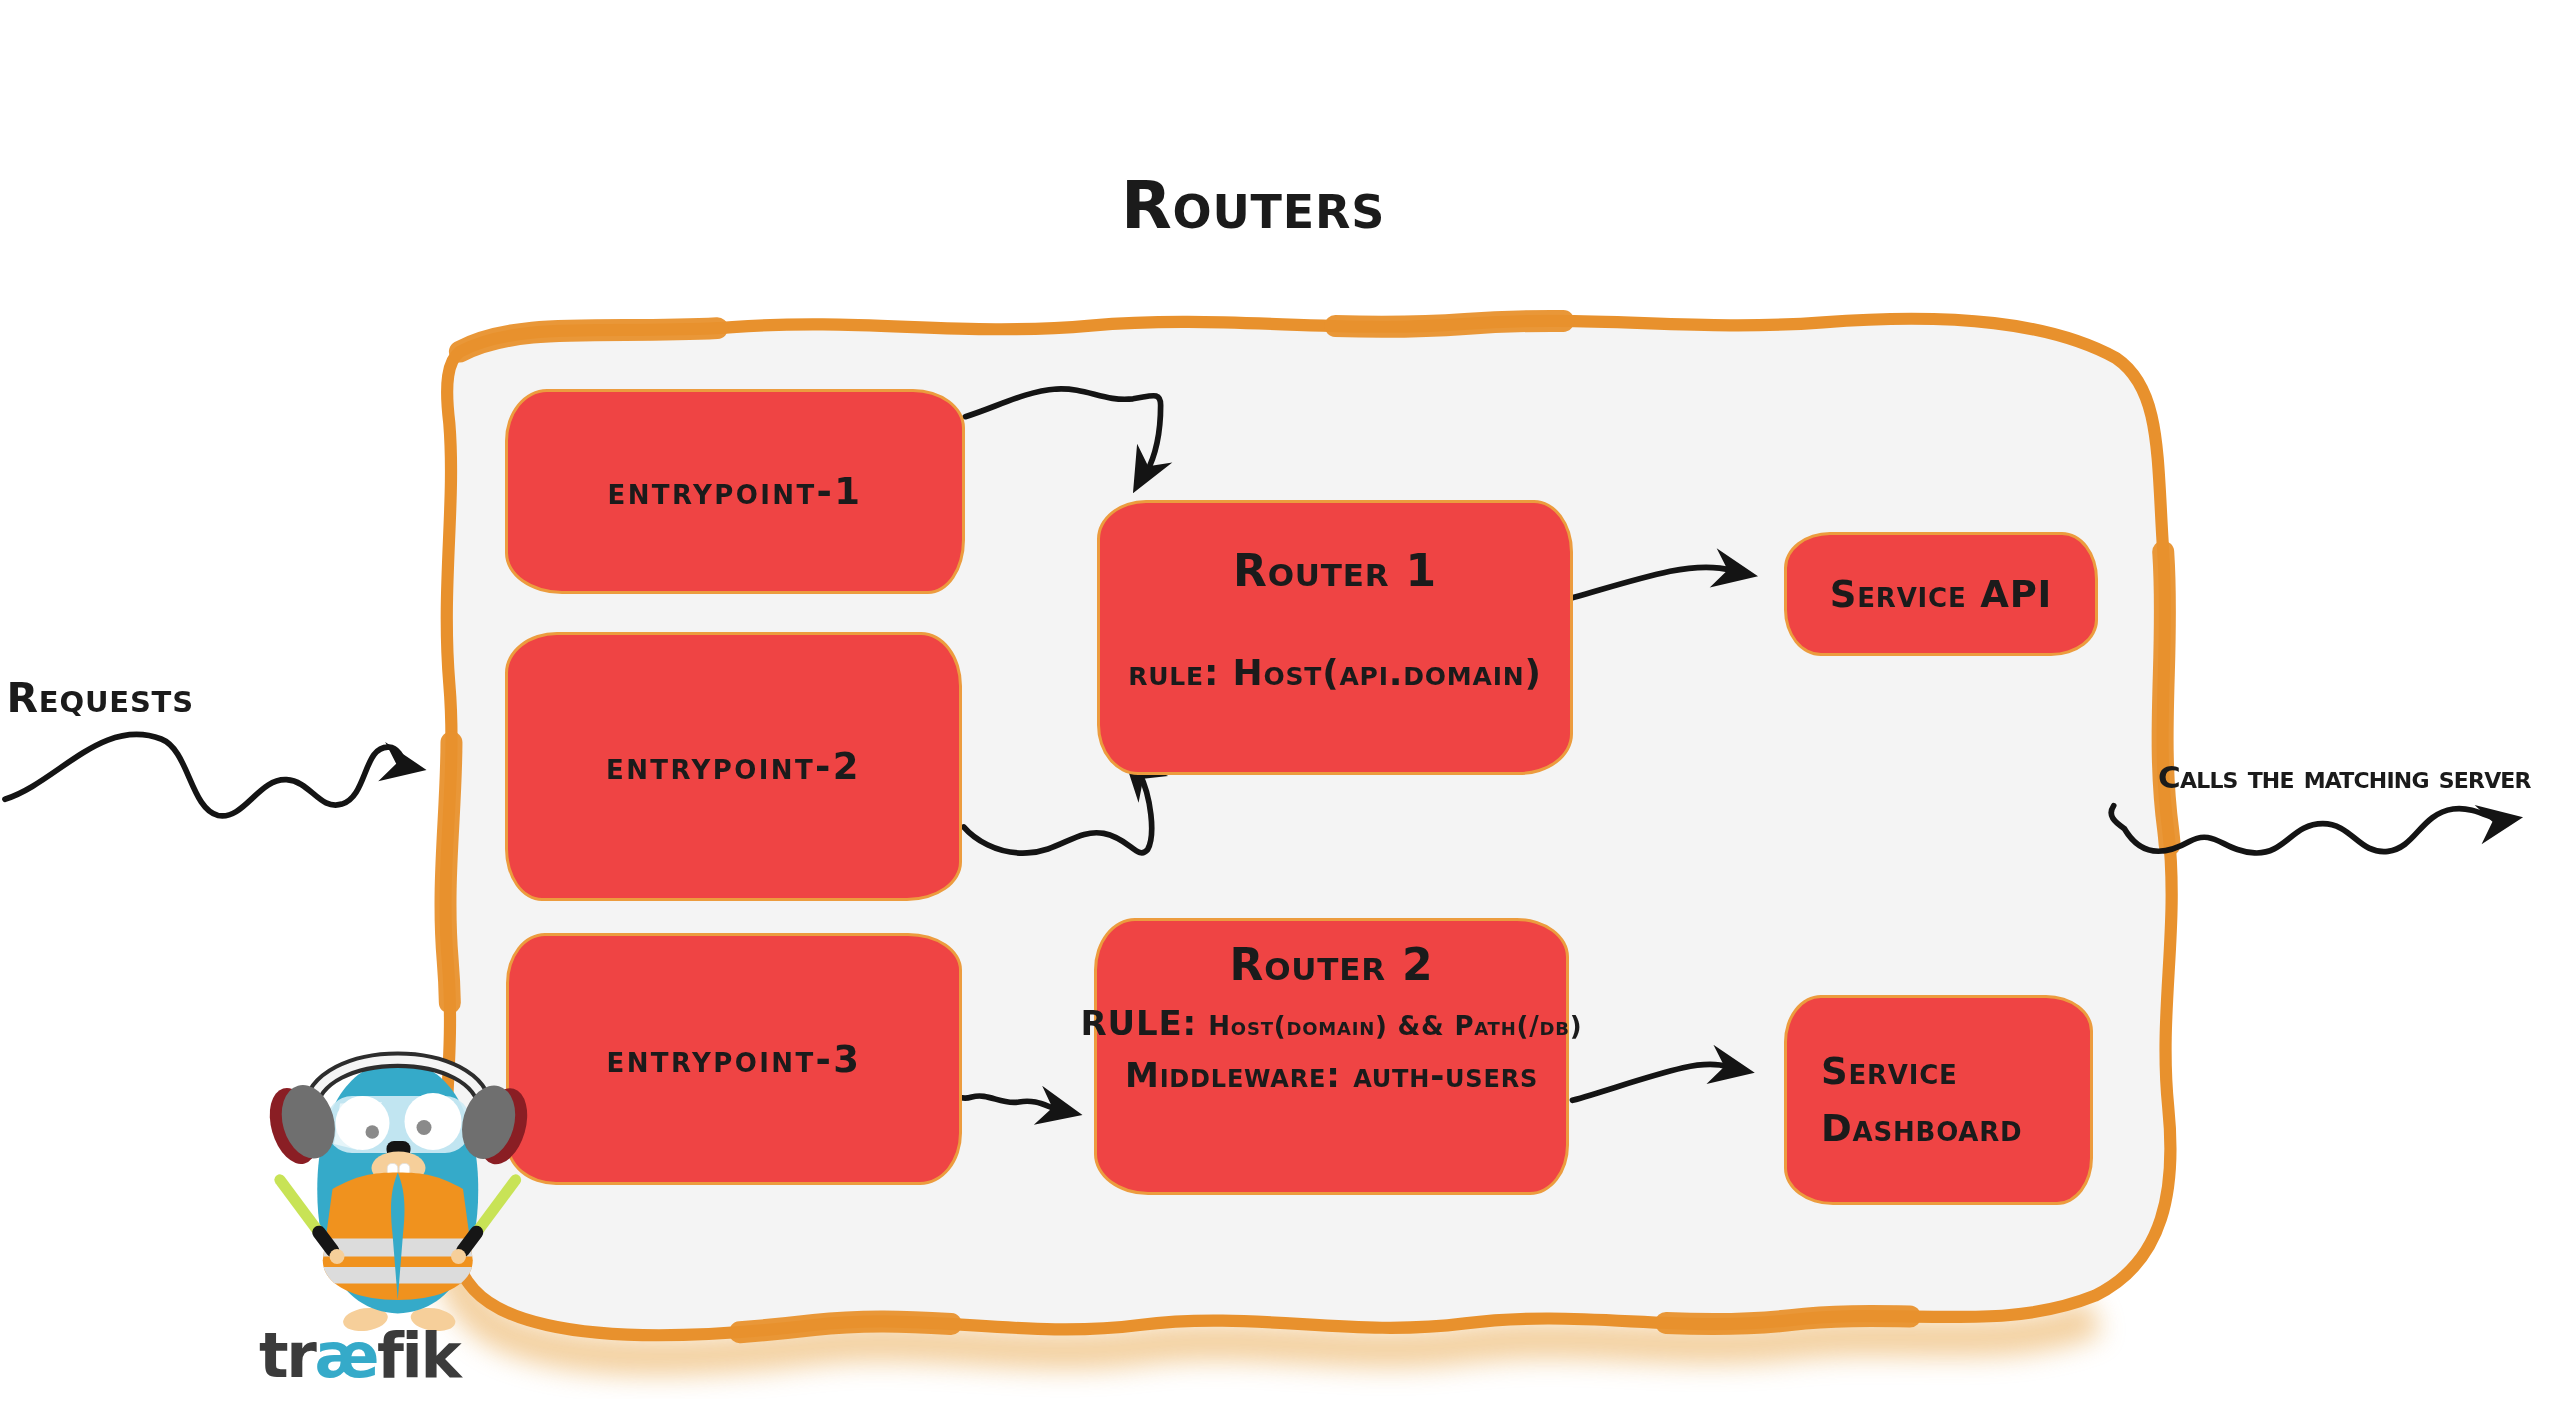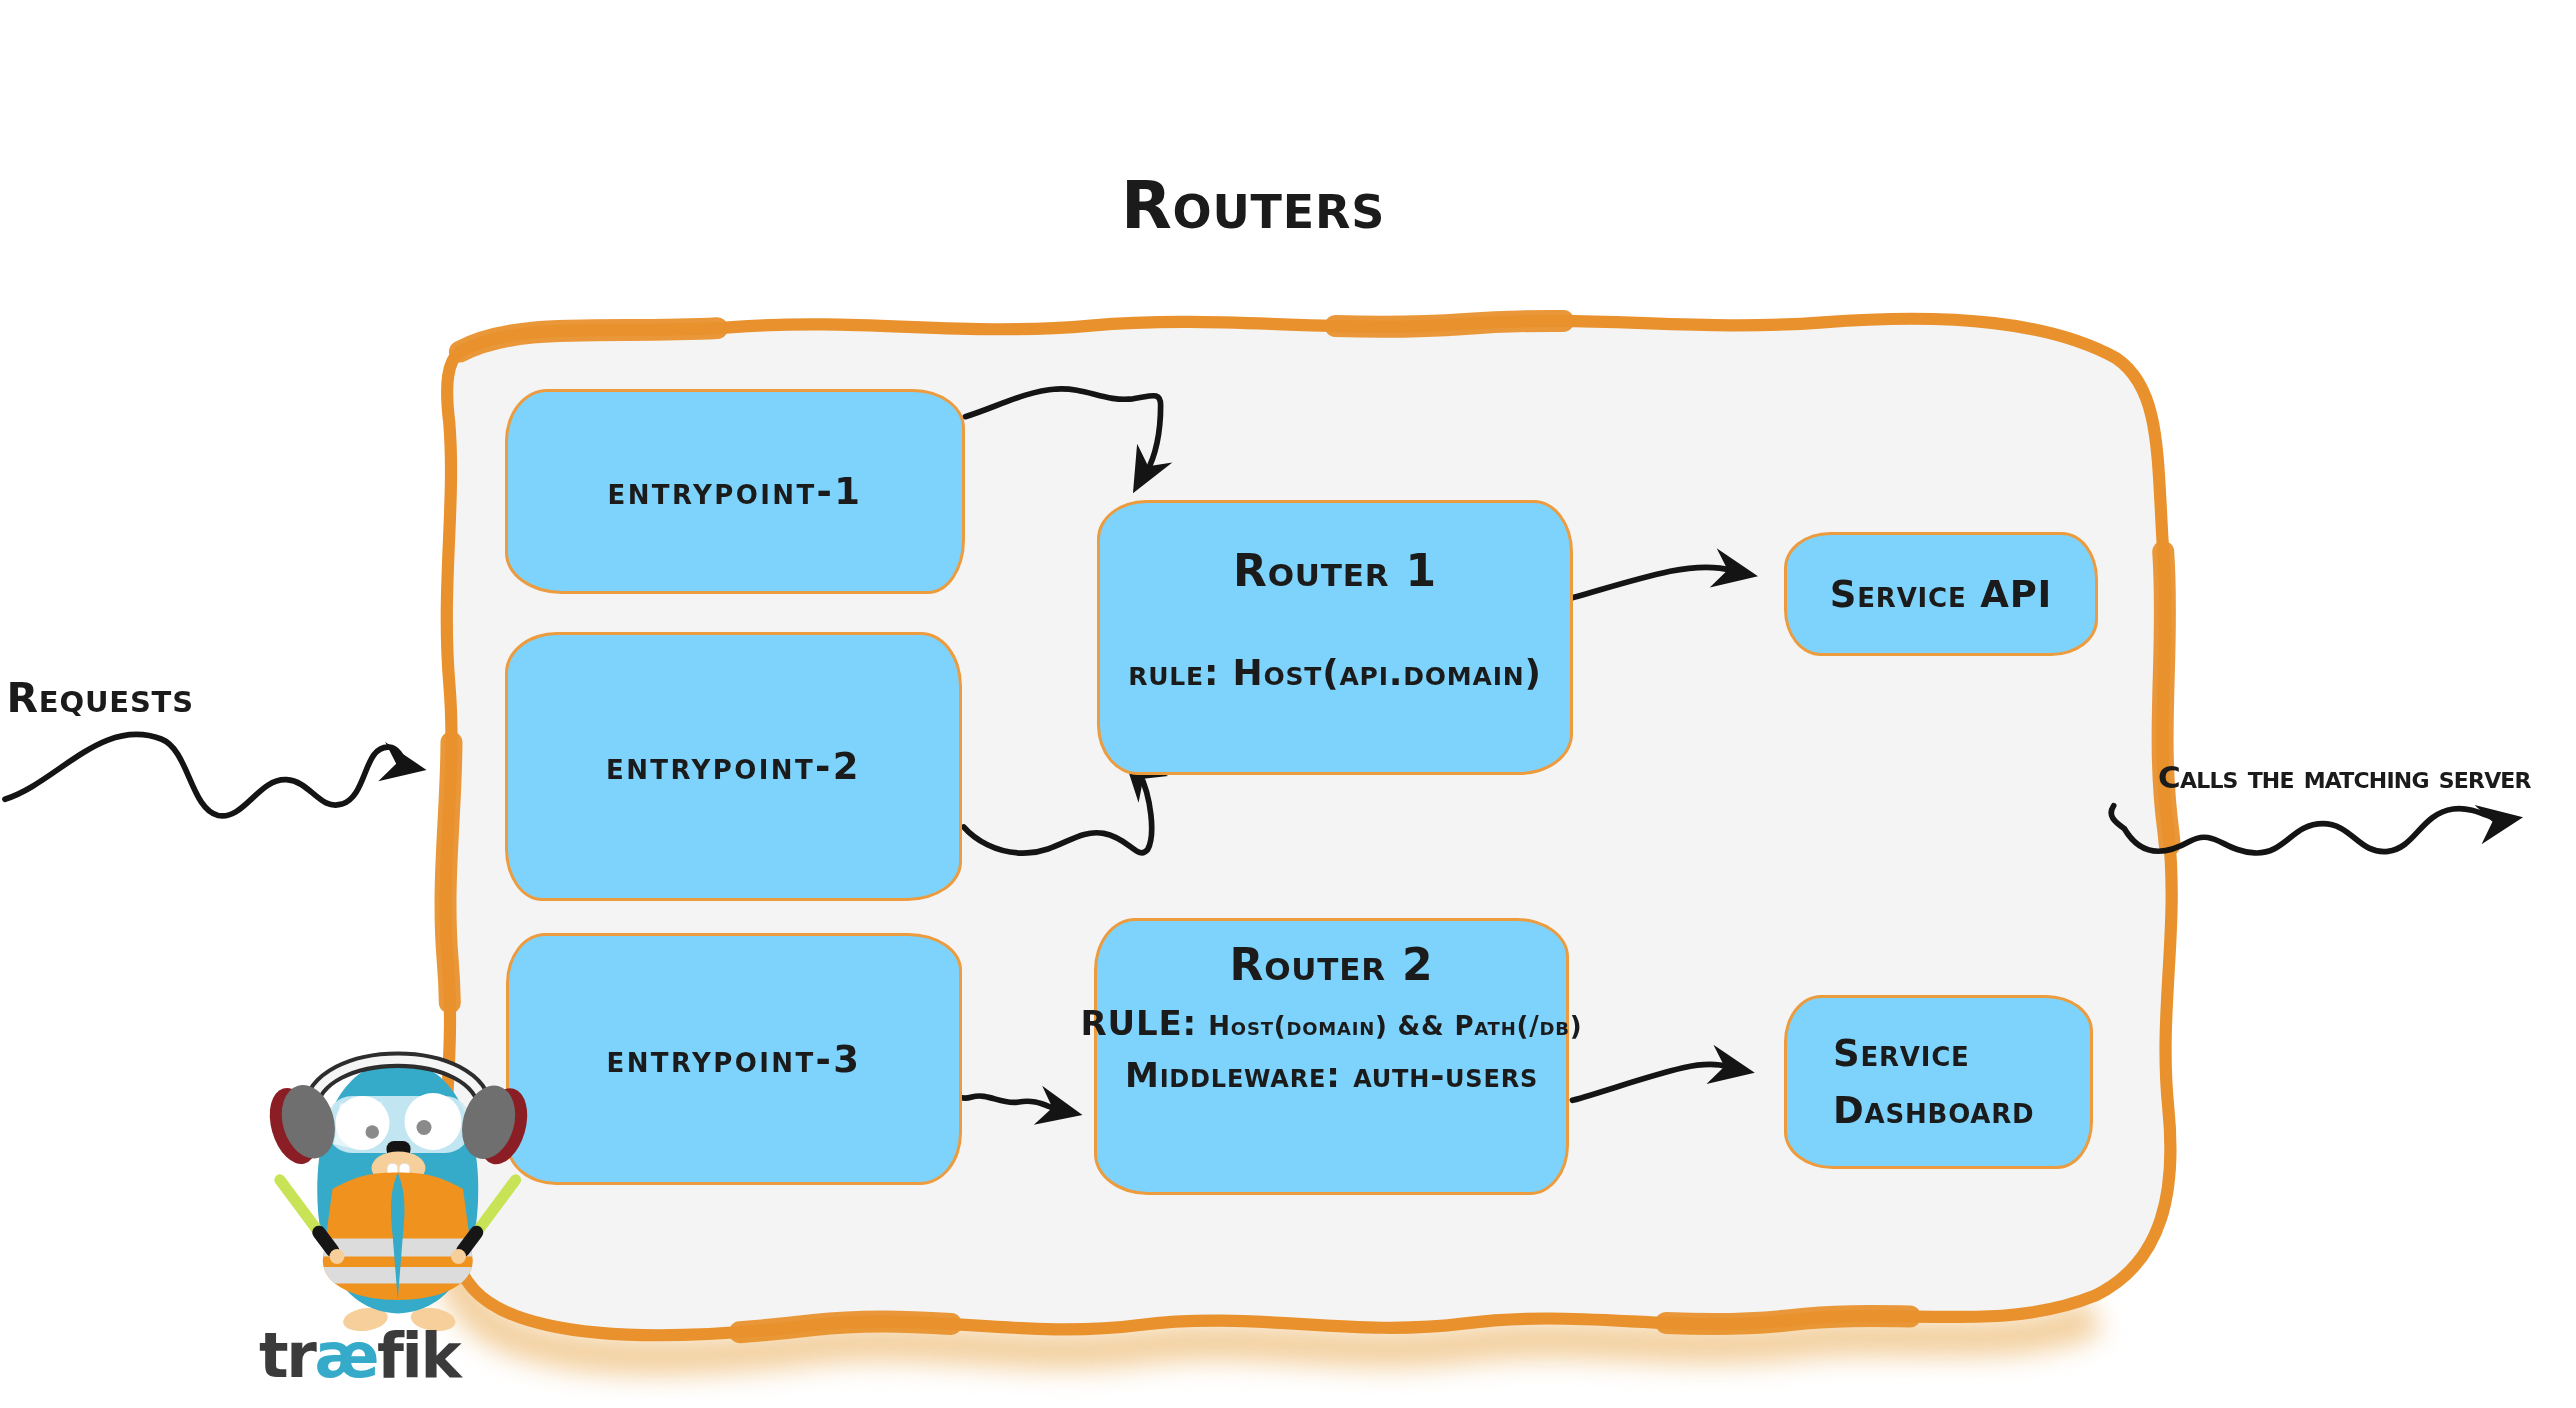--- a/index.html
+++ b/index.html
@@ -20,21 +20,21 @@
 
   .label{font-weight:bold;font-variant:small-caps;color:#1b1b1b;letter-spacing:0.8px;}
 
   .title{position:absolute;left:1009px;top:167px;width:488px;text-align:center;
          font-size:66px;z-index:2;}
 
   .side-label{position:absolute;white-space:nowrap;z-index:2;}
   .requests{left:6.5px;top:674px;font-size:41px;}
   .calls{left:2158px;top:759px;font-size:31px;letter-spacing:-0.8px;}
 
-  .box{position:absolute;background:#7dd3fc;border:3.3px solid var(--box-border-orange);
+  .box{position:absolute;background:#ef4444;border:3.3px solid var(--box-border-orange);
        z-index:2;display:flex;align-items:center;justify-content:center;
        flex-direction:column;box-sizing:border-box;}
   .ep1{left:505px;top:389px;width:460px;height:205px;
        border-radius:42px 52px 37px 57px / 52px 39px 54px 41px;}
   .ep2{left:505px;top:632px;width:457px;height:269px;
        border-radius:52px 41px 55px 37px / 41px 54px 39px 52px;}
   .ep3{left:506px;top:933px;width:456px;height:252px;
        border-radius:39px 54px 42px 50px / 50px 37px 52px 42px;}
   .ep .label{font-size:37px;letter-spacing:2.4px;}
 
@@ -44,22 +44,22 @@
       padding:18px 14.7px 0 14.7px;border-radius:41px 52px 39px 54px / 52px 39px 50px 41px;}
   .rtitle{font-size:44px;}
   .r1 .rrule{font-size:36px;margin-top:56px;white-space:nowrap;}
   .rline{margin-top:13px;white-space:nowrap;}
   .rkey{font-size:34px;margin-right:11.4px;}
   .rval{font-size:26px;}
   .rmid{font-size:34px;margin-top:12px;white-space:nowrap;}
 
   .api{left:1784px;top:532px;width:314px;height:124px;
        border-radius:46px 36px 47px 37px / 36px 47px 36px 46px;}
-  .dash{left:1784px;top:995px;width:309px;height:174px;align-items:flex-start;
-        padding-left:46px;justify-content:center;
+  .dash{left:1784px;top:995px;width:309px;height:210px;align-items:flex-start;
+        padding-left:34px;justify-content:center;
         border-radius:37px 47px 36px 49px / 47px 36px 47px 37px;}
   .svc .label{font-size:37px;}
   .dline{line-height:1.55;}
 
   #gopher{position:absolute;left:244px;top:1009px;z-index:4;}
   .wordmark{position:absolute;left:259px;top:1325px;z-index:5;font-weight:bold;
             font-size:62px;letter-spacing:-2.4px;line-height:1;}
   .wm-dark{color:var(--wordmark-gray);}
   .wm-blue{color:var(--logo-blue);}
 </style>

